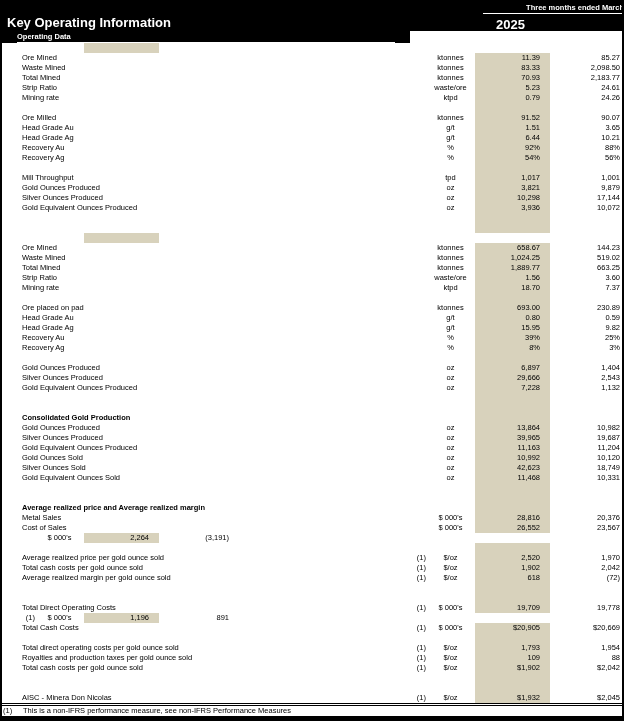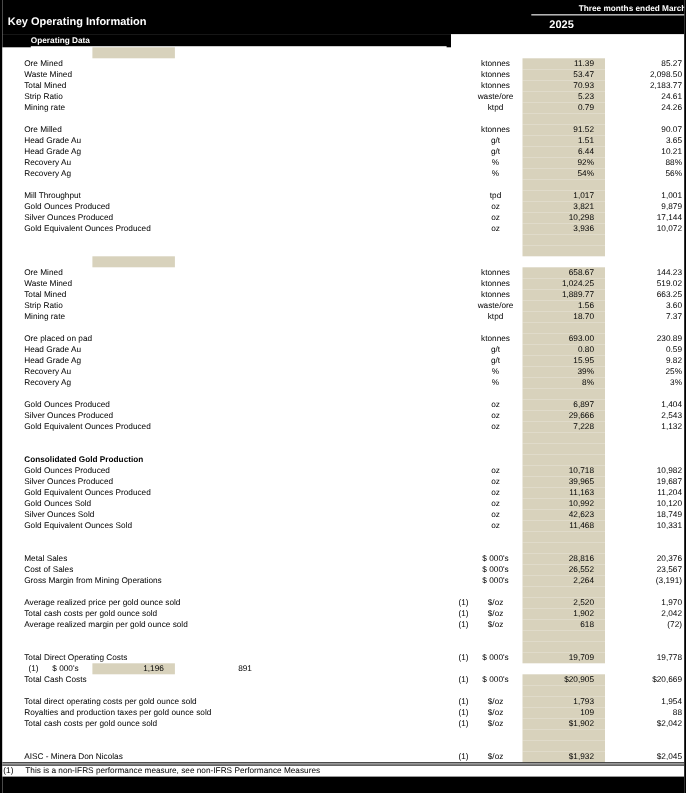--- a/index.html
+++ b/index.html
@@ -5,29 +5,29 @@
   html,body { margin:0; padding:0; background:#fff; }
   .page {
     width:624px; height:721px; box-sizing:border-box;
     position:relative; background:#fff; color:#000;
     border-left:2px solid #000; border-right:2px solid #000;
     font-family:"Liberation Sans", sans-serif;
     display:flex; flex-direction:column; overflow:hidden;
   }
   
   .hdr { background:#000; height:31px; flex:none; position:relative; }
-  .hdr .title { position:absolute; left:5px; top:15px; color:#fff; font-weight:bold; font-size:10px; white-space:nowrap; }
+  .hdr .title { position:absolute; left:5px; top:15px; color:#fff; font-weight:bold; font-size:13px; white-space:nowrap; }
   .hdr .period { position:absolute; left:470px; top:3px; width:152px; text-align:right; color:#fff; font-weight:bold; font-size:7.5px; white-space:nowrap; }
   .hdr .period-underline { position:absolute; left:481px; top:13px; width:140px; height:1px; background:#fff; }
   .hdr .unit-h  { position:absolute; left:420px; top:16px; width:54px; text-align:center; color:#fff; font-weight:bold; font-size:7.5px;margin-top:20px; }
-  .hdr .y25 { position:absolute; left:471px; top:17px; width:75px; text-align:center; color:#fff; font-weight:bold; font-size:10px; }
+  .hdr .y25 { position:absolute; left:471px; top:17px; width:75px; text-align:center; color:#fff; font-weight:bold; font-size:13px; }
   .hdr .y24 { position:absolute; left:546px; top:34px; width:74px; text-align:left; color:#fff; font-weight:bold; font-size:7.5px; }
   
   .subhdr { background:#000; height:12px; width:408px; flex:none; }
-  .subhdr .inner { margin-left:26px; width:378px; height:11px; line-height:11px;
+  .subhdr .inner { margin-left:15px; width:378px; height:11px; line-height:11px;
     border-bottom:4px solid #ffffff; color:#fff; font-weight:bold; font-size:7.5px; white-space:nowrap; }
   
   .tbody { flex:none; }
   .row { display:flex; height:10px; line-height:10px; font-size:7.5px; }
   .c-label { flex:1; padding-left:20px; white-space:nowrap; overflow:hidden; }
   .row.section .c-label { font-weight:bold; }
   .c-note  { width:33px; text-align:right; flex:none; }
   .c-unit  { width:49px; text-align:center; flex:none; white-space:nowrap; }
   .c-v2025 { width:75px; flex:none; text-align:right; padding-right:10px; box-sizing:border-box; background:var(--hl,#d8d2bc); white-space:nowrap; }
   .c-v2024 { width:72px; flex:none; text-align:right; padding-right:2px; box-sizing:border-box; white-space:nowrap; }
@@ -68,21 +68,21 @@
         <span class="c-label">Ore Mined</span>
         <span class="c-note"></span>
         <span class="c-unit">ktonnes</span>
         <span class="c-v2025">11.39</span>
         <span class="c-v2024">85.27</span>
       </div>
       <div class="row data">
         <span class="c-label">Waste Mined</span>
         <span class="c-note"></span>
         <span class="c-unit">ktonnes</span>
-        <span class="c-v2025">53.47</span>
+        <span class="c-v2025">83.33</span>
         <span class="c-v2024">2,098.50</span>
       </div>
       <div class="row data">
         <span class="c-label">Total Mined</span>
         <span class="c-note"></span>
         <span class="c-unit">ktonnes</span>
         <span class="c-v2025">70.93</span>
         <span class="c-v2024">2,183.77</span>
       </div>
       <div class="row data">
@@ -319,21 +319,21 @@
         <span class="c-label">Consolidated Gold Production</span>
         <span class="c-note"></span>
         <span class="c-unit"></span>
         <span class="c-v2025"></span>
         <span class="c-v2024"></span>
       </div>
       <div class="row data">
         <span class="c-label">Gold Ounces Produced</span>
         <span class="c-note"></span>
         <span class="c-unit">oz</span>
-        <span class="c-v2025">10,718</span>
+        <span class="c-v2025">13,864</span>
         <span class="c-v2024">10,982</span>
       </div>
       <div class="row data">
         <span class="c-label">Silver Ounces Produced</span>
         <span class="c-note"></span>
         <span class="c-unit">oz</span>
         <span class="c-v2025">39,965</span>
         <span class="c-v2024">19,687</span>
       </div>
       <div class="row data">
@@ -366,41 +366,47 @@
       </div>
       <div class="row blank">
         <span class="c-label"></span>
         <span class="c-note"></span>
         <span class="c-unit"></span>
         <span class="c-v2025"></span>
         <span class="c-v2024"></span>
       </div>
       <div class="row blank">
         <span class="c-label"></span>
+        <span class="c-note"></span>
+        <span class="c-unit"></span>
+        <span class="c-v2025"></span>
+        <span class="c-v2024"></span>
+      </div>
+      <div class="row section">
+        <span class="c-label">Average realized price and Average realized margin</span>
         <span class="c-note"></span>
         <span class="c-unit"></span>
         <span class="c-v2025"></span>
         <span class="c-v2024"></span>
       </div>
       <div class="row data">
         <span class="c-label">Metal Sales</span>
         <span class="c-note"></span>
         <span class="c-unit">$ 000's</span>
         <span class="c-v2025">28,816</span>
         <span class="c-v2024">20,376</span>
       </div>
       <div class="row data">
         <span class="c-label">Cost of Sales</span>
         <span class="c-note"></span>
         <span class="c-unit">$ 000's</span>
         <span class="c-v2025">26,552</span>
         <span class="c-v2024">23,567</span>
       </div>
       <div class="row data">
-        <span class="c-label">Gross Margin from Mining Operations</span>
         <span class="c-note"></span>
         <span class="c-unit">$ 000's</span>
         <span class="c-v2025">2,264</span>
         <span class="c-v2024">(3,191)</span>
       </div>
       <div class="row blank">
         <span class="c-label"></span>
         <span class="c-note"></span>
         <span class="c-unit"></span>
         <span class="c-v2025"></span>

